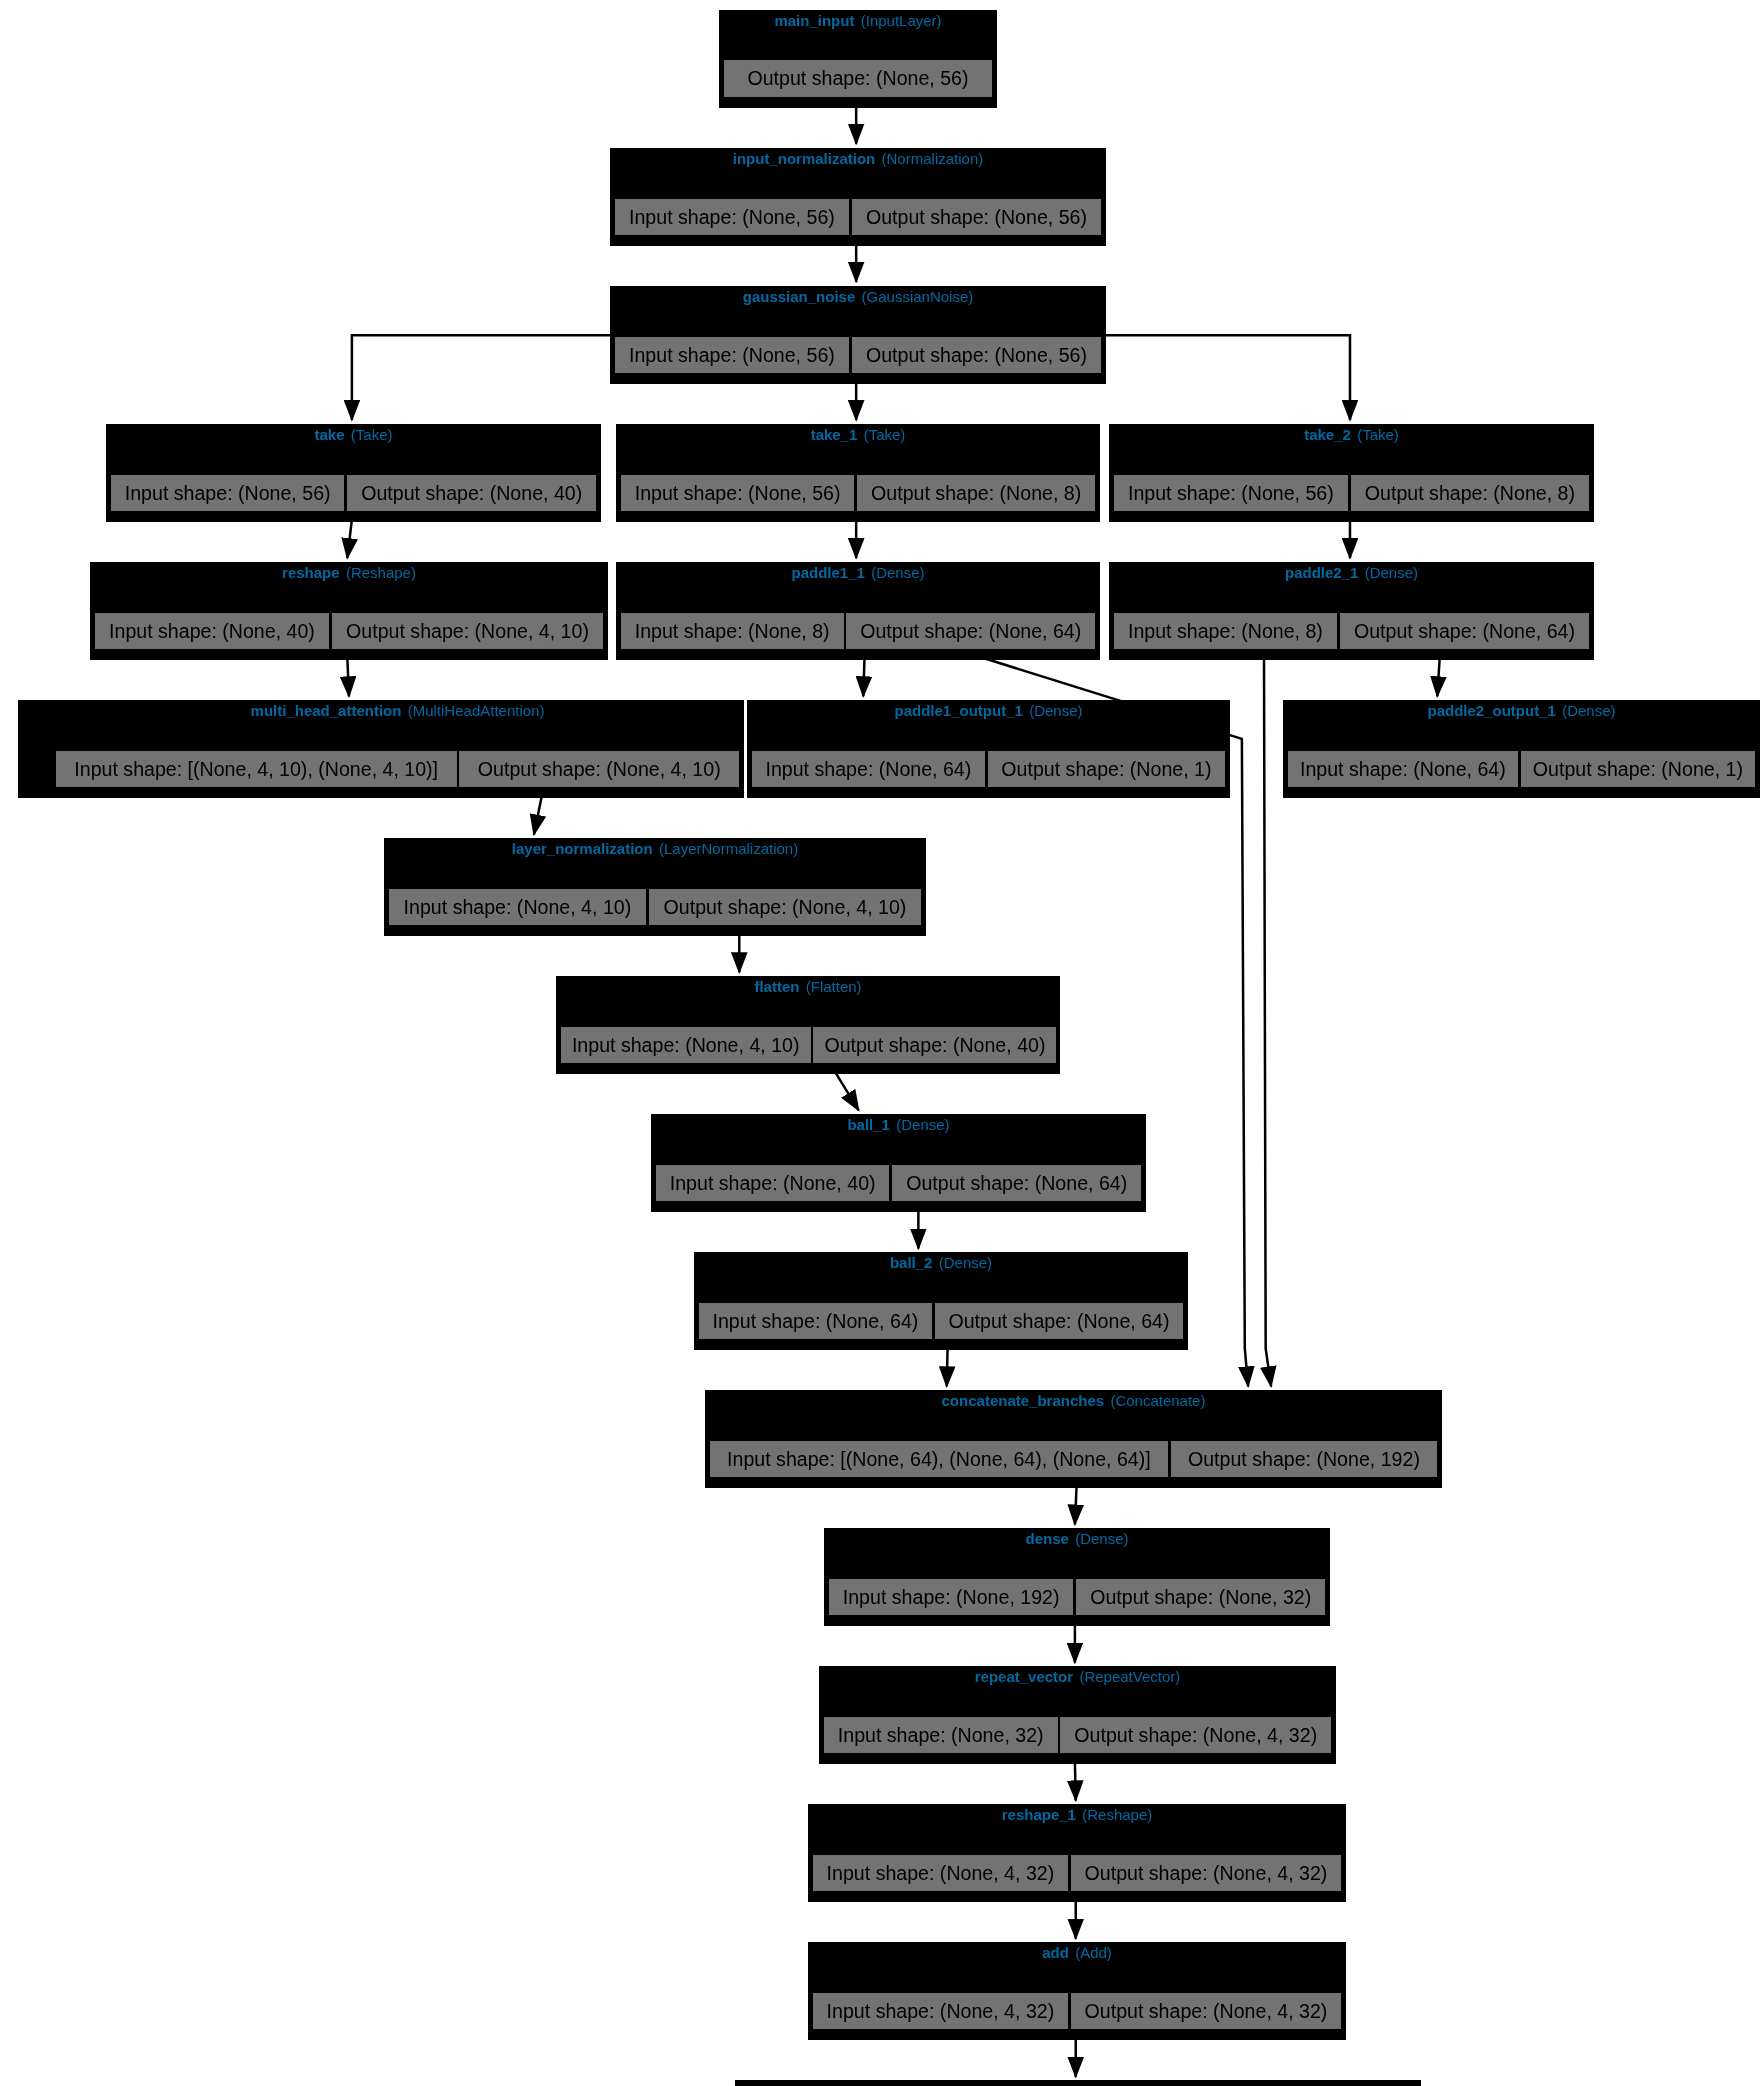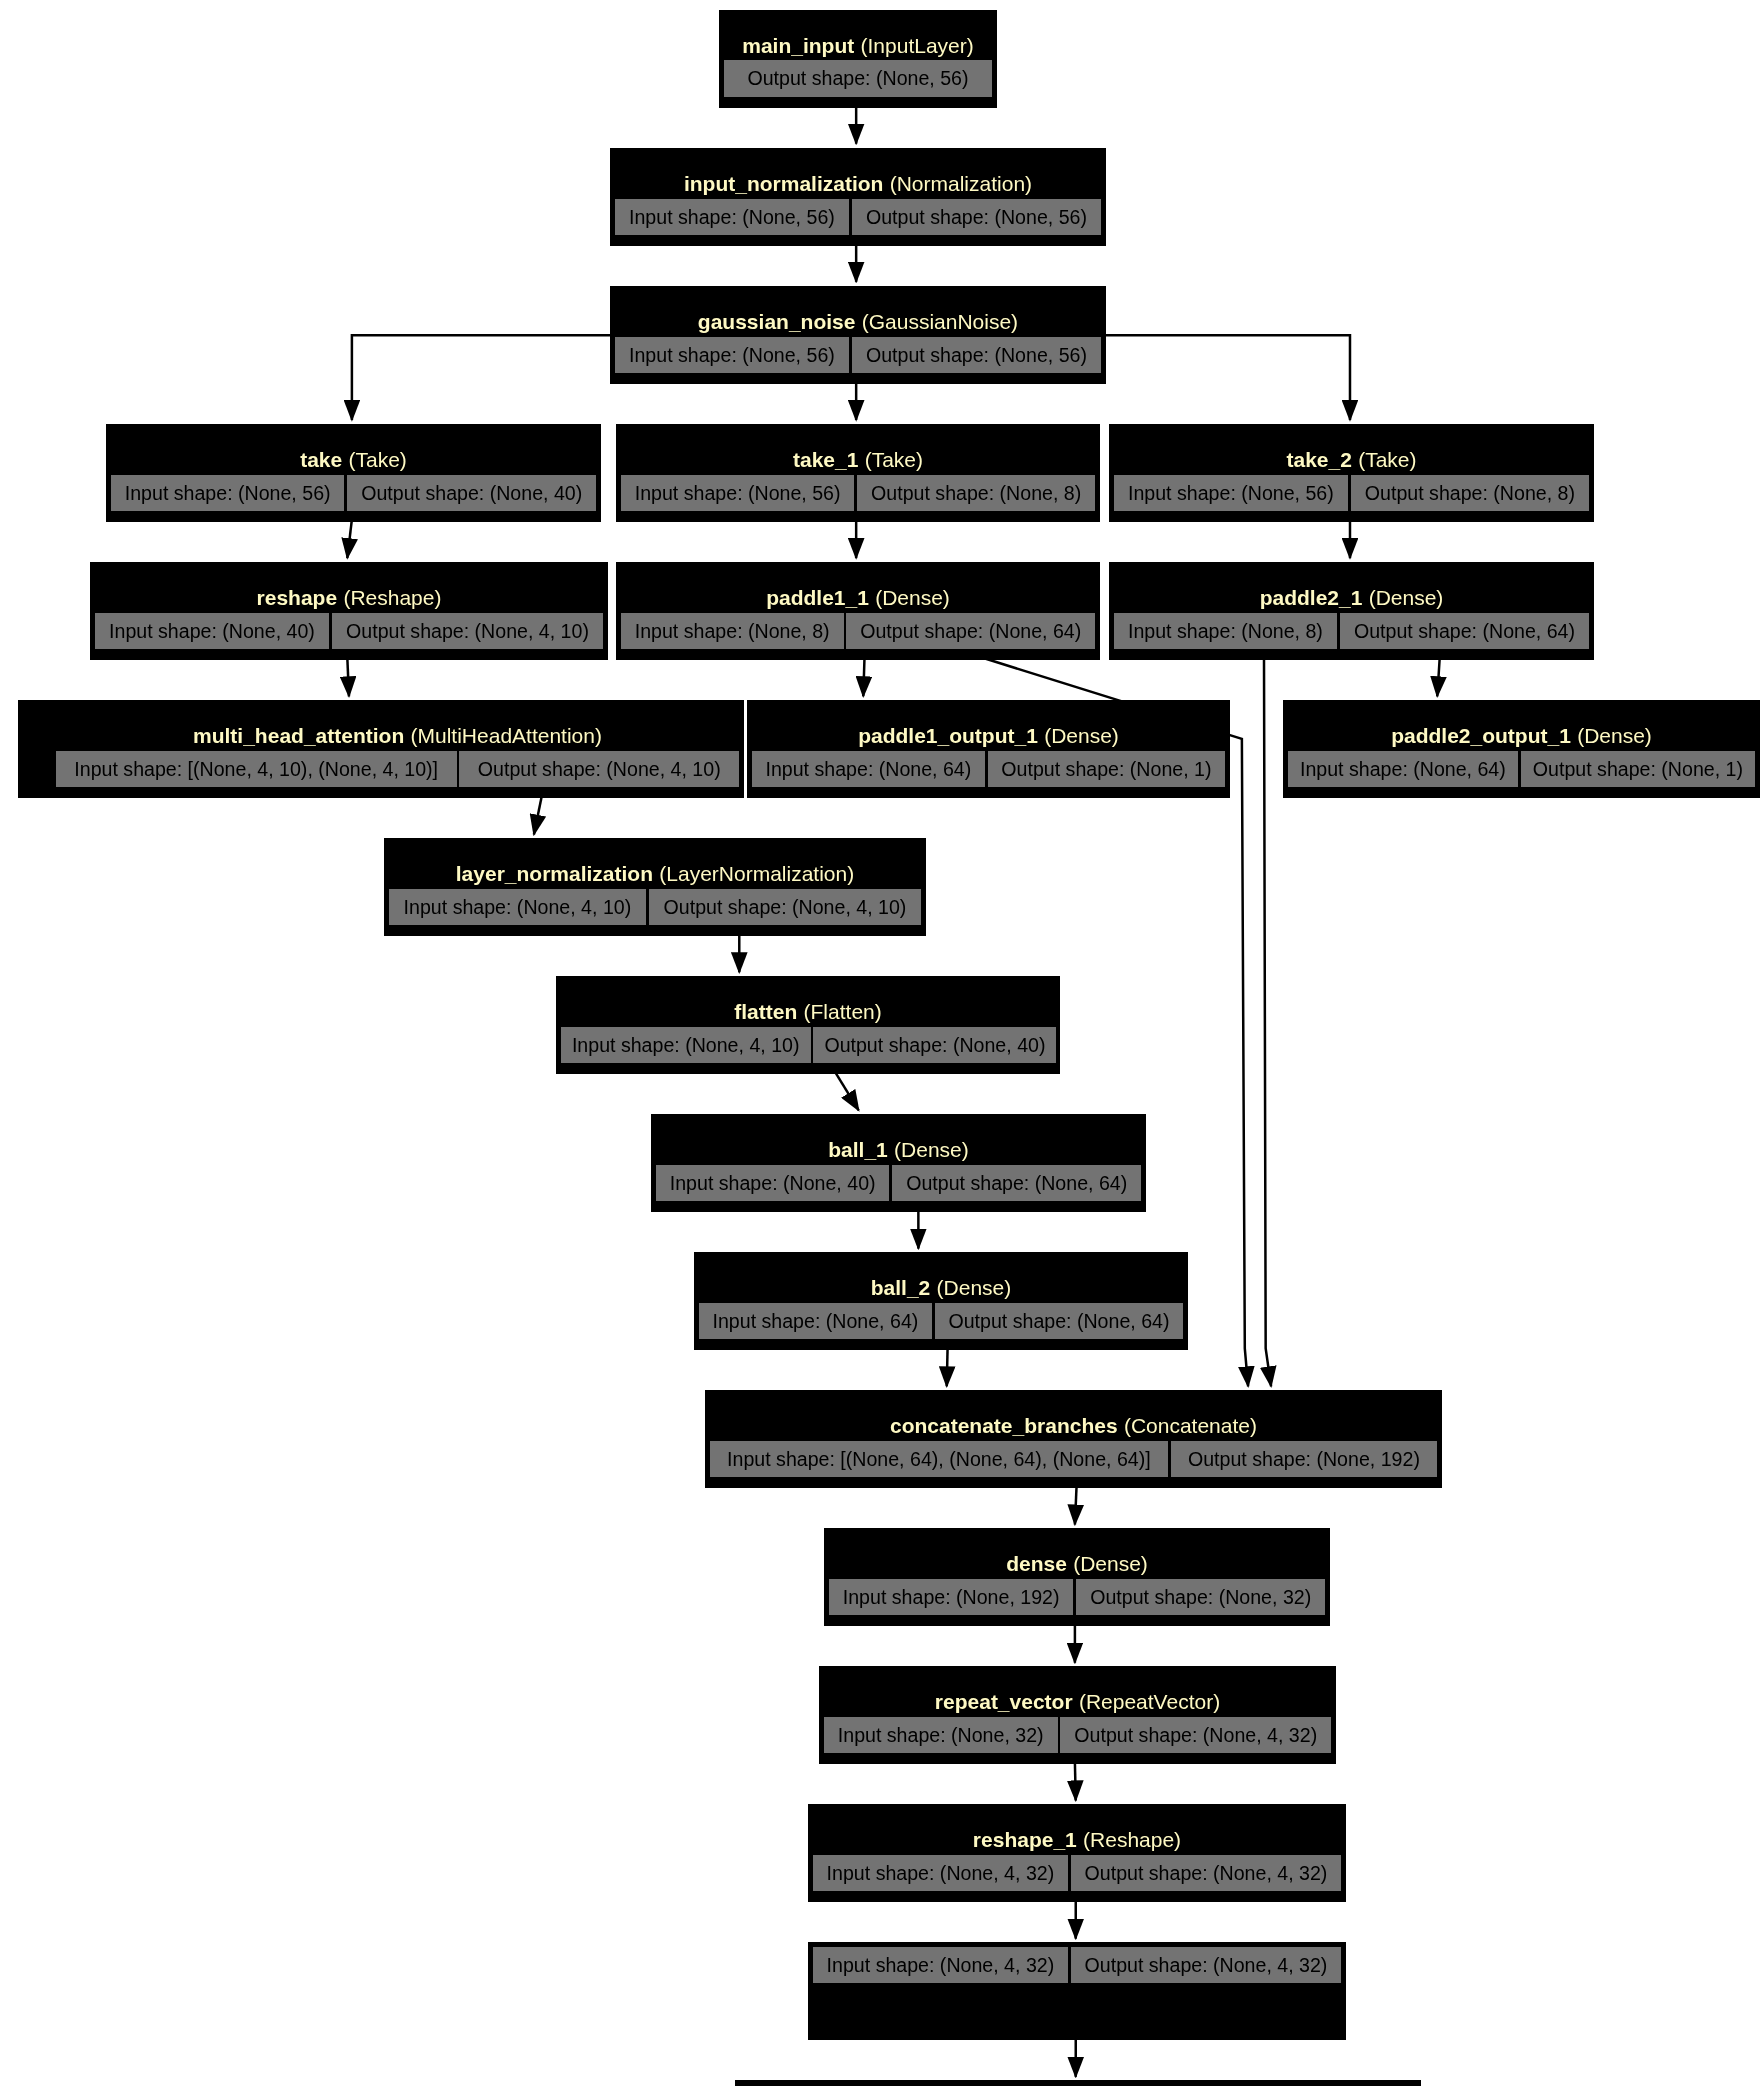--- a/index.html
+++ b/index.html
@@ -1,21 +1,21 @@
 <!DOCTYPE html>
 <html style="font-size:6.7px"><head>
 <meta charset="utf-8">
 <style>
   html,body{margin:0;padding:0;background:#ffffff;}
   #canvas{position:relative;width:1762px;height:3029px;background:#ffffff;overflow:hidden;
           font-family:"Liberation Sans", sans-serif;}
   #edges{position:absolute;left:0;top:0;width:1762px;height:3029px;}
   .node{position:absolute;height:94px;border:2.9px solid #000;background:#000;box-sizing:content-box;}
-  .title{height:46px;display:flex;align-items:flex-end;justify-content:center;
-         color:#fef9c3;font-size:21px;white-space:nowrap;}
+  .title{height:46px;display:flex;align-items:flex-start;justify-content:center;
+         color:#0369a1;font-size:15px;white-space:nowrap;}
   .title .nm{font-weight:bold;}
   .title .ty{font-weight:normal;margin-left:6.3px;}
   .cells{display:flex;height:42px;padding:2.9px 2.9px 2.9px 2.9px;gap:2.9px;box-sizing:border-box;background:#000;}
   .cell{background:#737373;color:#000;flex:1 1 auto;display:flex;align-items:center;justify-content:center;
         font-size:19.6px;white-space:nowrap;padding:0 11px;}
   .cell b{margin-left:5.4px;font-weight:normal;}
   .cell .pfx{font-weight:normal;}
 </style>
 </head>
 <body>
@@ -368,20 +368,24 @@
           <span class="pfx">Input shape:</span>
           <b>(None, 4, 32)</b>
         </div>
         <div class="cell">
           <span class="pfx">Output shape:</span>
           <b>(None, 4, 32)</b>
         </div>
       </div>
     </div>
     <div class="node" style="left: 808px; top: 1942px; width: 534px; height: 94px;">
+      <div class="title">
+        <span class="nm">add</span>
+        <span class="ty">(Add)</span>
+      </div>
       <div class="cells">
         <div class="cell">
           <span class="pfx">Input shape:</span>
           <b>(None, 4, 32)</b>
         </div>
         <div class="cell">
           <span class="pfx">Output shape:</span>
           <b>(None, 4, 32)</b>
         </div>
       </div>

